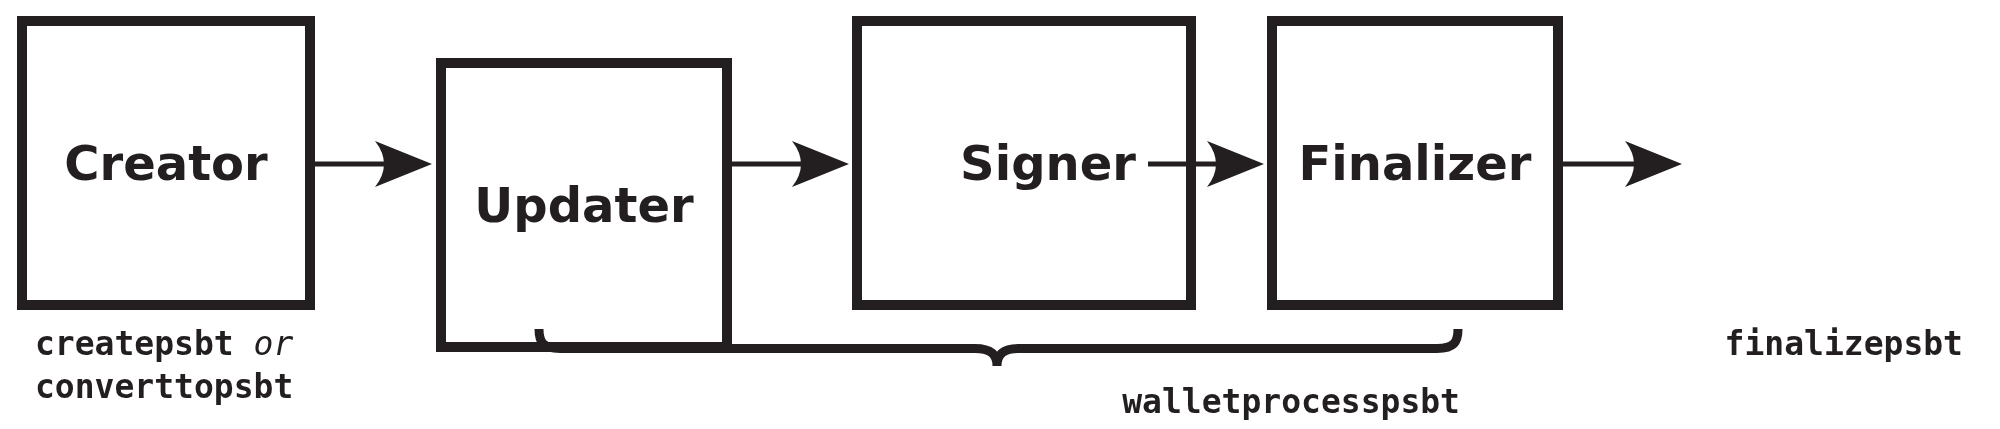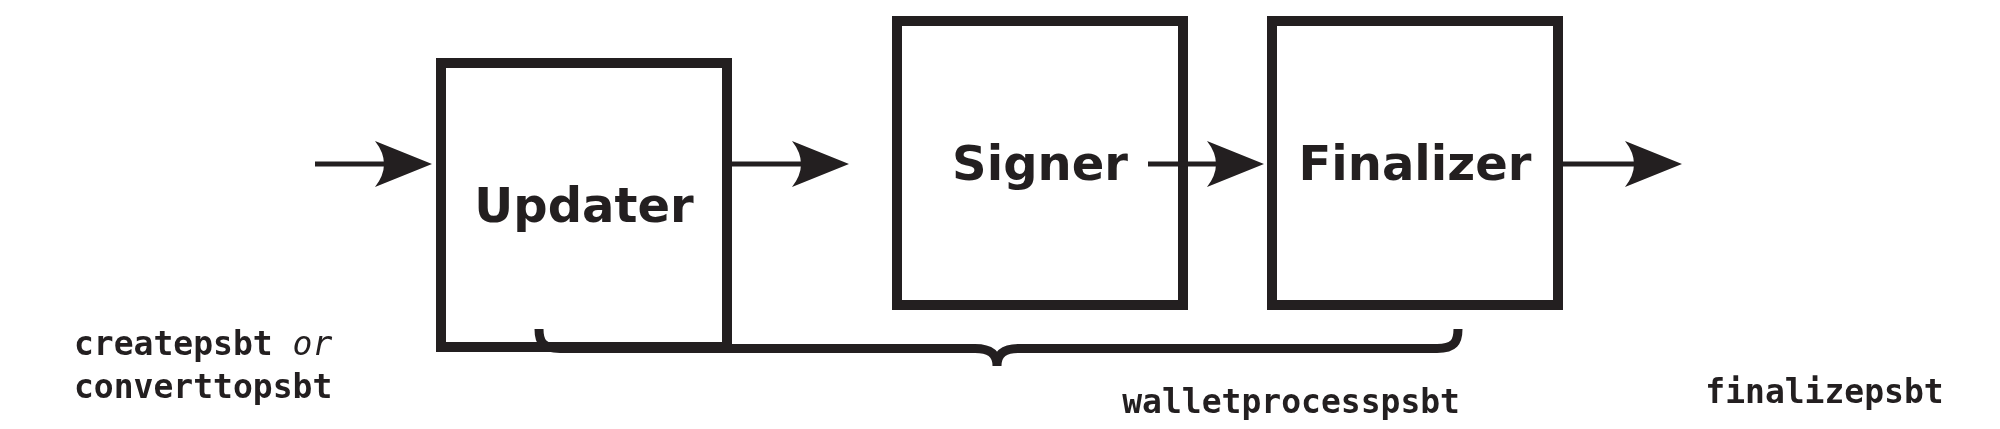--- a/index.html
+++ b/index.html
@@ -19,47 +19,50 @@
   }
   .node .label{
     font-weight:bold;
     font-size:48px;
     color:#231f20;
     letter-spacing:0px;
     white-space:nowrap;
   }
   .box-creator  {left:17px;  width:278px;}
   .box-updater  {left:436px; width:276px;margin-top:42px;}
-  .box-signer   {left:892px; width:276px;}
+  .box-signer   {left:852px; width:276px;padding-left:48px;}
   .box-finalizer{left:1267px;width:276px;align-items:center;}
   .box-extractor{left:1686px;width:277px;}
   .overlay{position:absolute;left:0;top:0;width:2000px;height:429px;pointer-events:none;}
   .caption{
     position:absolute;
     color:#231f20;
     font-family:"DejaVu Sans Mono", monospace;
     font-weight:bold;
     font-size:33px;
     line-height:43px;
     white-space:nowrap;
   }
-  .cap-creator{left:35px;top:322px;text-align:left;margin-left:39px;}
+  .cap-creator{left:35px;top:322px;text-align:left;}
   .cap-conj{
     font-family:"DejaVu Sans Mono", monospace;
     font-style:italic;
     font-weight:normal;
   }
   .cap-brace-label{left:535px;width:925px;top:380px;text-align:right;}
-  .cap-extractor{left:1686px;width:277px;top:322px;text-align:center;margin-top:48px;}
+  .cap-extractor{left:1686px;width:277px;top:322px;text-align:right;}
 </style>
 </head>
 <body>
 
 <div class="canvas">
 
+  <div class="node box-creator">
+    <span class="label">Creator</span>
+  </div>
   <div class="node box-updater">
     <span class="label">Updater</span>
   </div>
   <div class="node box-signer">
     <span class="label">Signer</span>
   </div>
   <div class="node box-finalizer">
     <span class="label">Finalizer</span>
   </div>
 

